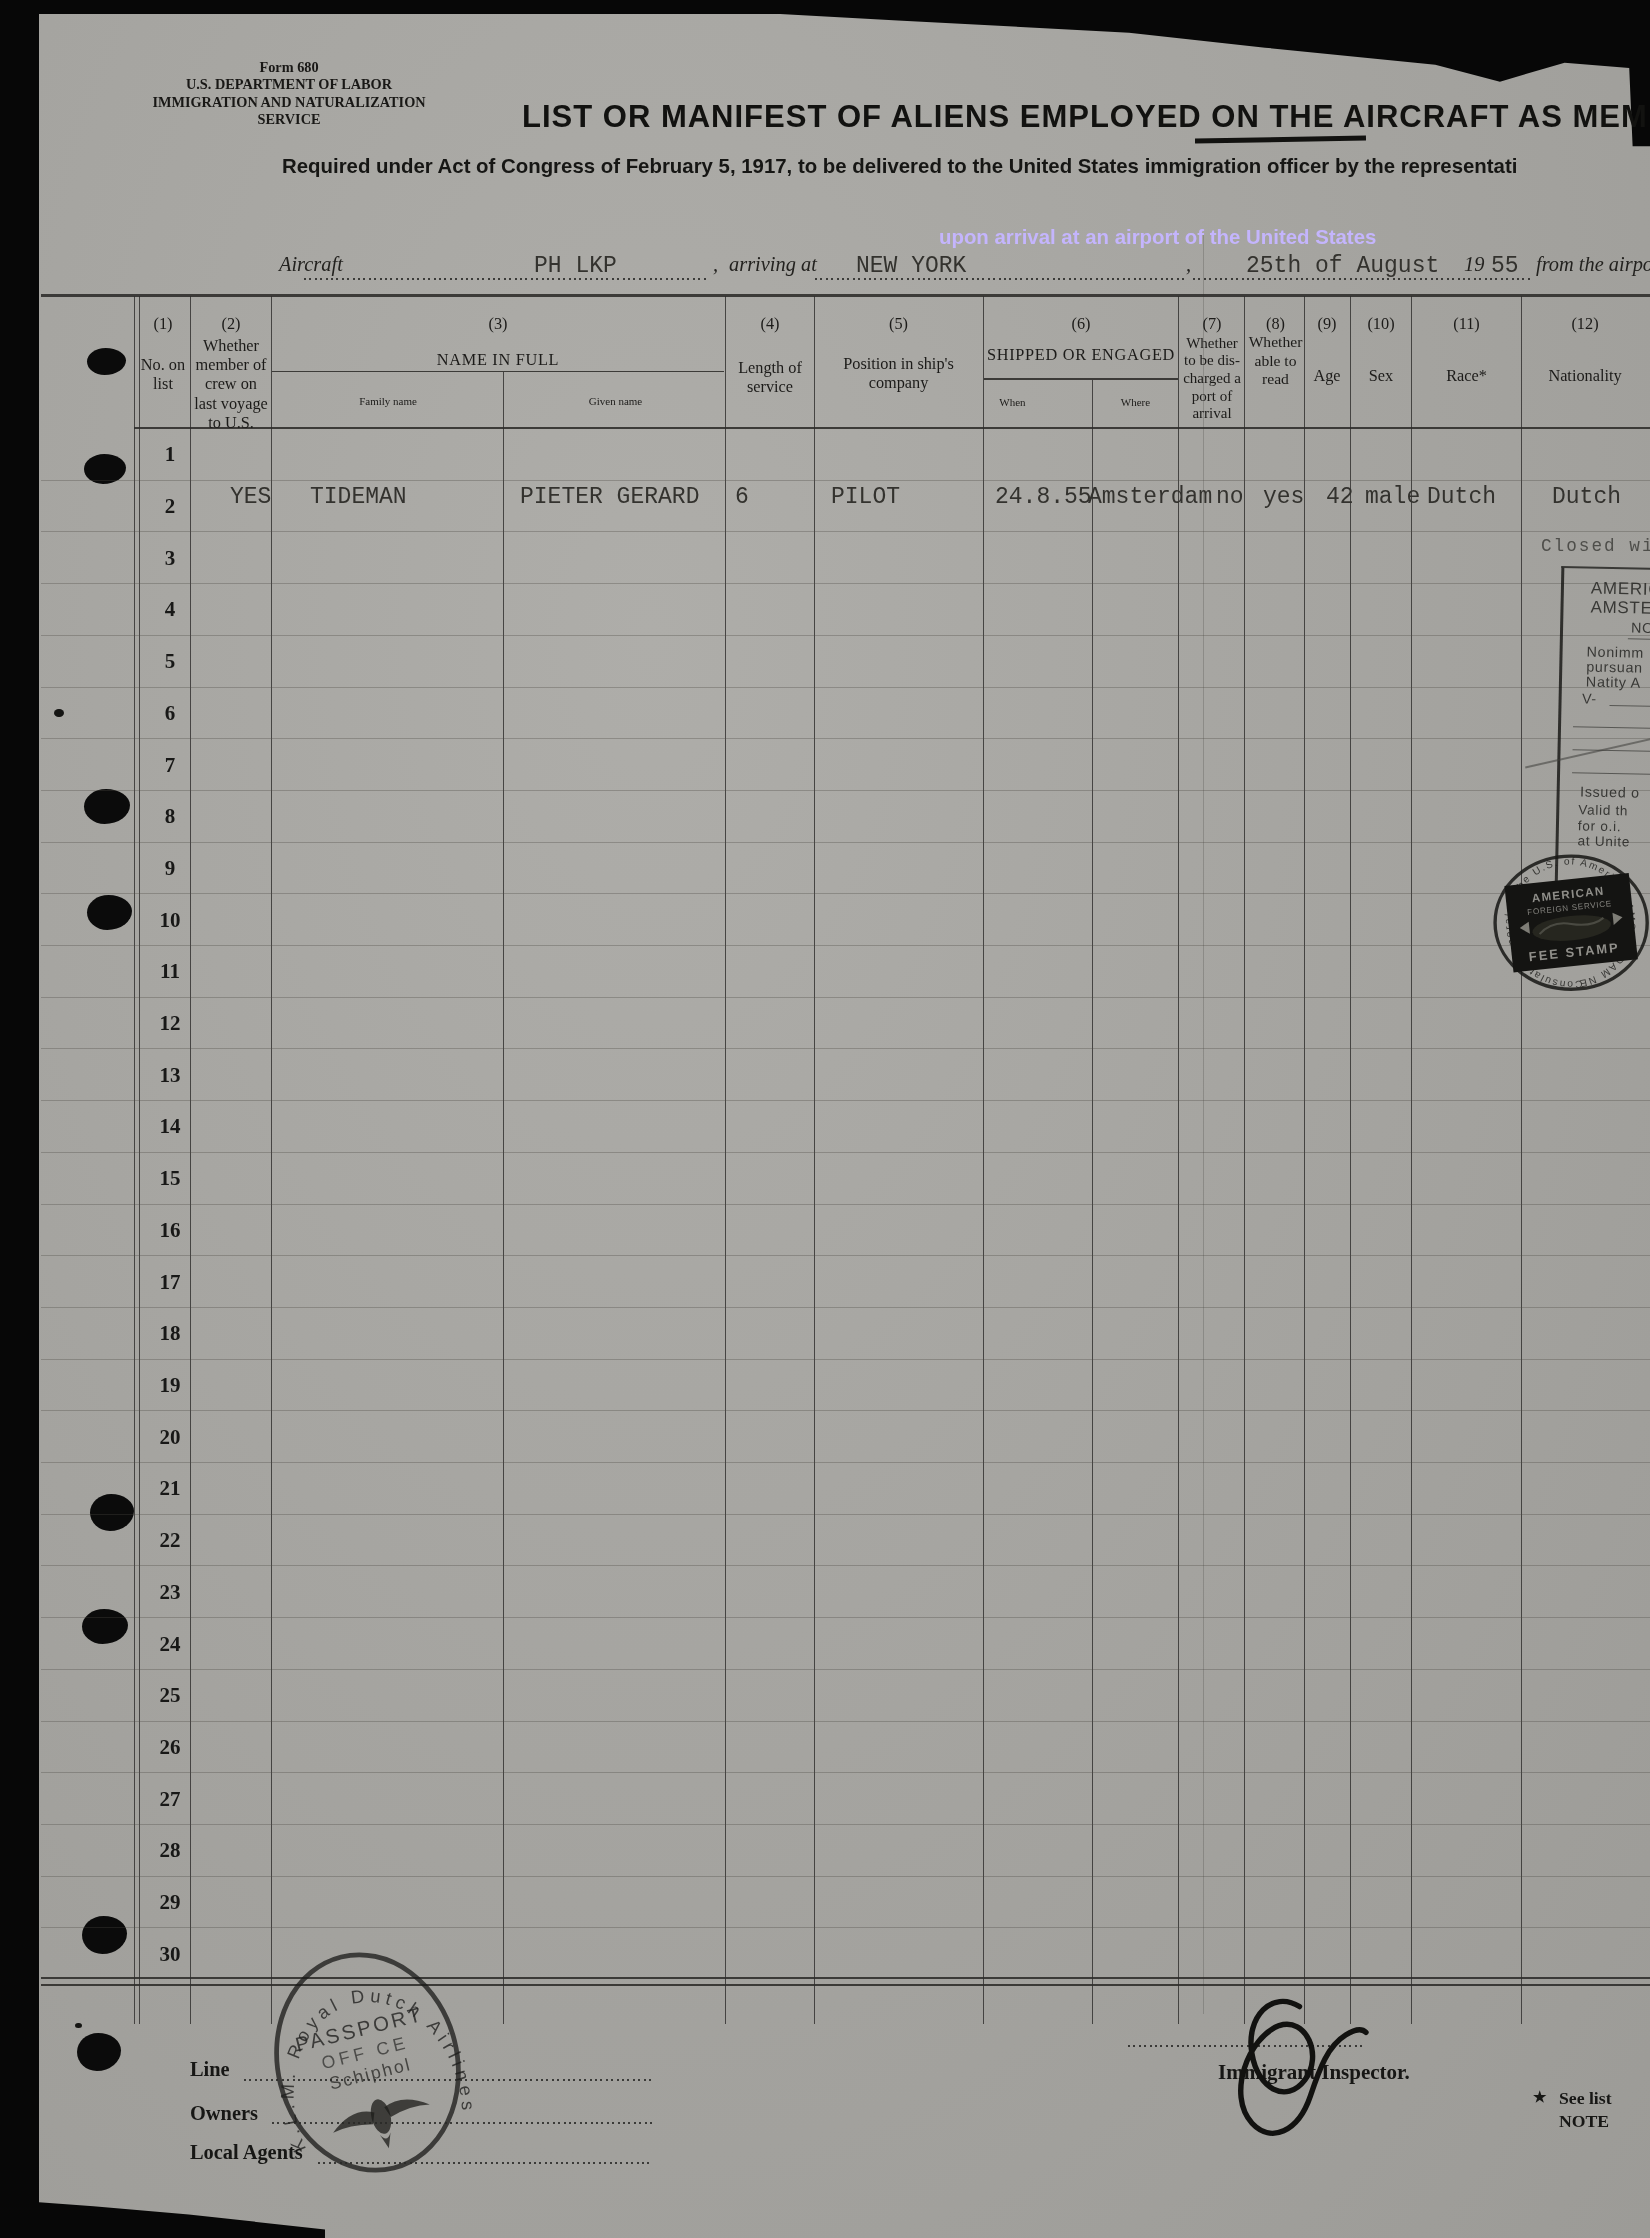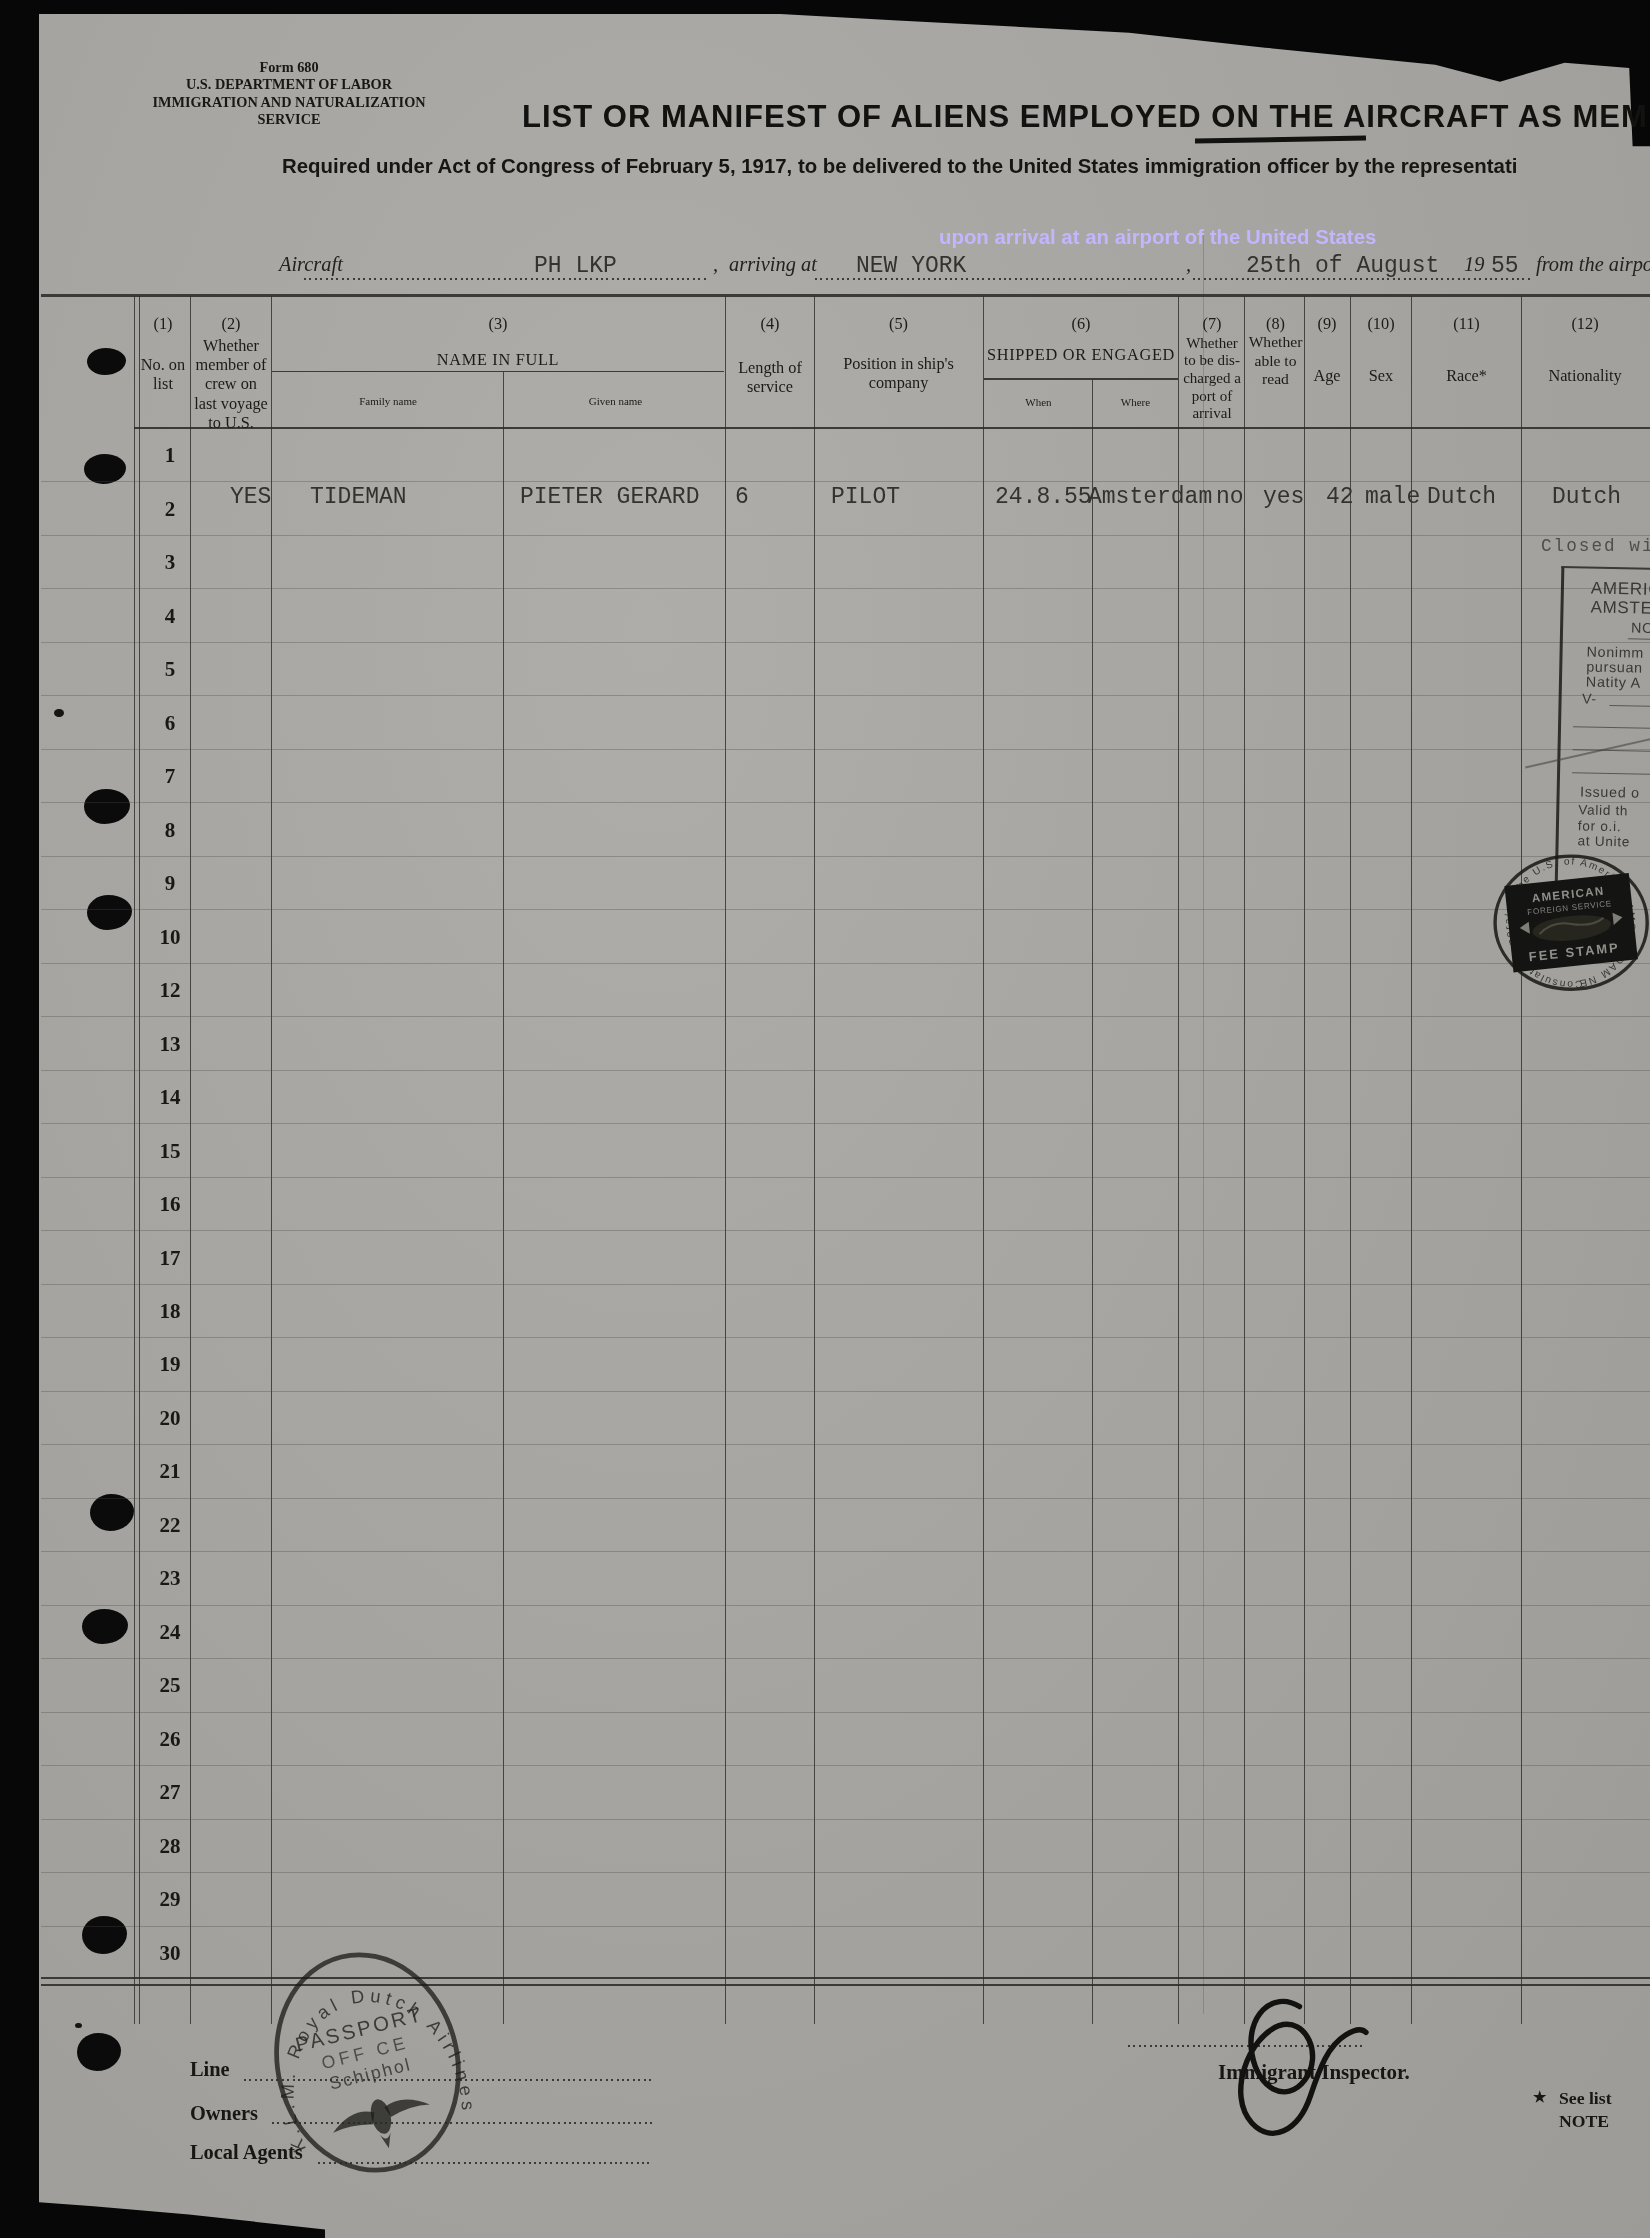--- a/index.html
+++ b/index.html
@@ -144,21 +144,21 @@
     <div style="margin-top:25px;">Length of service</div>
   </div>
   <div class="hcell" style="left:817px;top:314px;width:163px;">
     <div class="hnum">(5)</div>
     <div style="margin-top:20.4px;">Position in ship's company</div>
   </div>
   <div class="hcell" style="left:986px;top:314px;width:190px;">
     <div class="hnum">(6)</div>
     <div style="margin-top:12.2px;letter-spacing:0.7px;">SHIPPED OR ENGAGED</div>
   </div>
-  <div class="hsub" style="left:986px;top:396px;width:105px;font-family:Liberation Serif, serif;">When</div>
+  <div class="hsub" style="left:960px;top:396px;width:105px;font-family:Liberation Serif, serif;">When</div>
   <div class="hsub" style="left:1095px;top:396px;width:81px;">Where</div>
   <div class="hcell" style="left:1180px;top:314px;width:64px;font-size:15px;">
     <div class="hnum">(7)</div>
     <div style="margin-top:1.4px;">Whether to be dis-charged a port of arrival</div>
   </div>
   <div class="hcell" style="left:1246px;top:314px;width:59px;font-size:15.6px;">
     <div class="hnum">(8)</div>
     <div style="">Whether able to read</div>
   </div>
   <div class="hcell" style="left:1305px;top:314px;width:44px;">
@@ -201,20 +201,23 @@
         <span class="rnum">7</span>
       </div>
       <div class="rrow">
         <span class="rnum">8</span>
       </div>
       <div class="rrow">
         <span class="rnum">9</span>
       </div>
       <div class="rrow">
         <span class="rnum">10</span>
+      </div>
+      <div class="rrow">
+        <span class="rnum">11</span>
       </div>
       <div class="rrow">
         <span class="rnum">12</span>
       </div>
       <div class="rrow">
         <span class="rnum">13</span>
       </div>
       <div class="rrow">
         <span class="rnum">14</span>
       </div>

